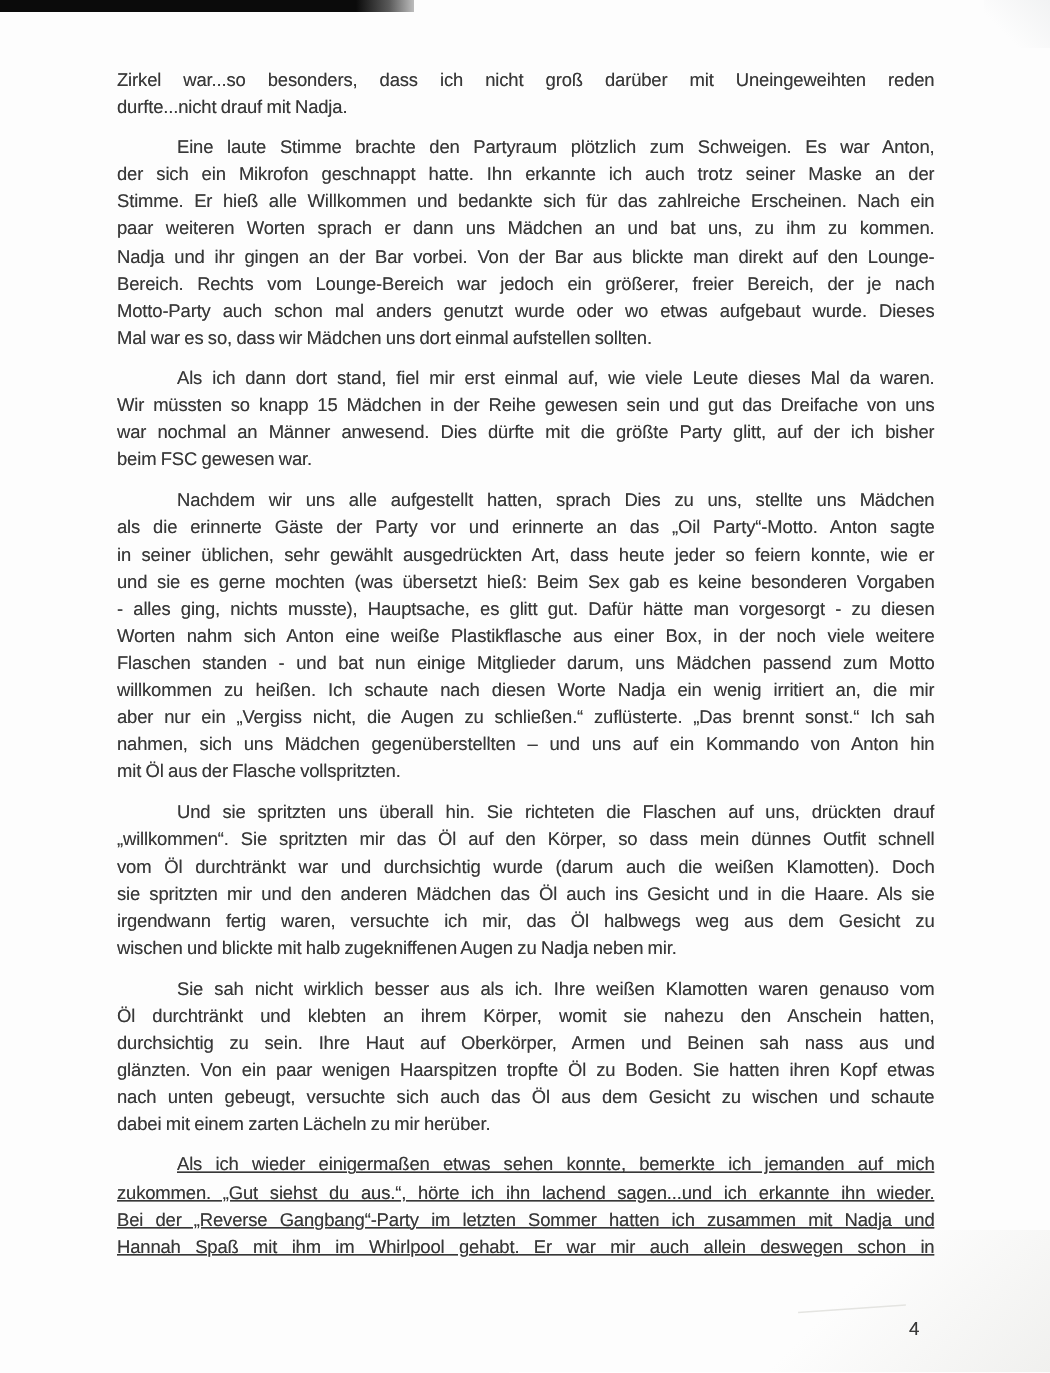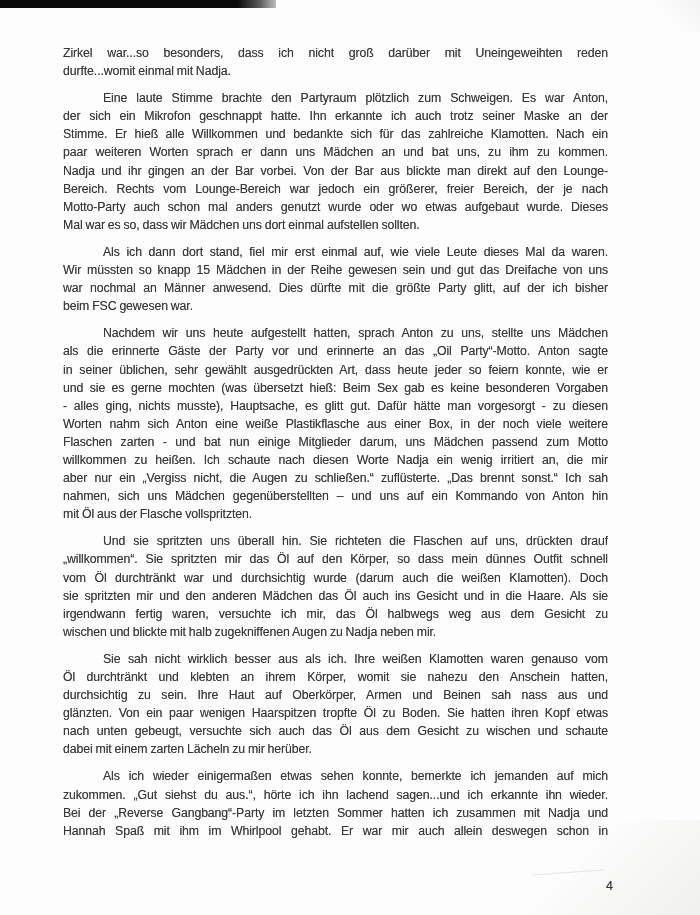--- a/index.html
+++ b/index.html
@@ -52,35 +52,36 @@
     position: absolute;
     left: 532px;
     top: 872px;
     width: 72px;
     height: 1px;
     background: #e4e4e1;
     transform: rotate(-4deg);
   }
   .text-column {
     position: absolute;
-    left: 63px;
+    left: 78px;
     top: 44px;
     width: 545px;
     color: var(--text-color, #383838);
     font-size: 12.3px;
     line-height: 18.1px;
     letter-spacing: -0.1px;
     word-spacing: -0.4px;
     text-shadow: 0 0 0.35px rgba(45,45,45,0.55);
   }
   .paragraph {
     margin: 0 0 9px 0;
   }
   .paragraph:last-child {
     margin-bottom: 0;
+    text-decoration: underline;
   }
   .line {
     text-align: justify;
     text-align-last: justify;
     overflow: hidden;
   }
   .line.last {
     text-align-last: left;
   }
   .line.first-indent {
@@ -102,46 +103,46 @@
 <div class="page">
   <div class="scan-bar"></div>
   <div class="corner-shade-tr"></div>
   <div class="corner-shade-br"></div>
   <div class="scan-streak"></div>
 
   <div class="text-column">
 
   <div class="paragraph">
         <div class="line">Zirkel war...so besonders, dass ich nicht groß darüber mit Uneingeweihten reden</div>
-        <div class="line last">durfte...womit einmal mit Nadja.</div>
+        <div class="line last">durfte...nicht drauf mit Nadja.</div>
       </div>
       <div class="paragraph">
         <div class="line first-indent">Eine laute Stimme brachte den Partyraum plötzlich zum Schweigen. Es war Anton,</div>
         <div class="line">der sich ein Mikrofon geschnappt hatte. Ihn erkannte ich auch trotz seiner Maske an der</div>
-        <div class="line">Stimme. Er hieß alle Willkommen und bedankte sich für das zahlreiche Klamotten. Nach ein</div>
+        <div class="line">Stimme. Er hieß alle Willkommen und bedankte sich für das zahlreiche Erscheinen. Nach ein</div>
         <div class="line">paar weiteren Worten sprach er dann uns Mädchen an und bat uns, zu ihm zu kommen.</div>
         <div class="line">Nadja und ihr gingen an der Bar vorbei. Von der Bar aus blickte man direkt auf den Lounge-</div>
         <div class="line">Bereich. Rechts vom Lounge-Bereich war jedoch ein größerer, freier Bereich, der je nach</div>
         <div class="line">Motto-Party auch schon mal anders genutzt wurde oder wo etwas aufgebaut wurde. Dieses</div>
         <div class="line last">Mal war es so, dass wir Mädchen uns dort einmal aufstellen sollten.</div>
       </div>
       <div class="paragraph">
         <div class="line first-indent">Als ich dann dort stand, fiel mir erst einmal auf, wie viele Leute dieses Mal da waren.</div>
         <div class="line">Wir müssten so knapp 15 Mädchen in der Reihe gewesen sein und gut das Dreifache von uns</div>
         <div class="line">war nochmal an Männer anwesend. Dies dürfte mit die größte Party glitt, auf der ich bisher</div>
         <div class="line last">beim FSC gewesen war.</div>
       </div>
       <div class="paragraph">
-        <div class="line first-indent">Nachdem wir uns heute aufgestellt hatten, sprach Anton zu uns, stellte uns Mädchen</div>
+        <div class="line first-indent">Nachdem wir uns alle aufgestellt hatten, sprach Dies zu uns, stellte uns Mädchen</div>
         <div class="line">als die erinnerte Gäste der Party vor und erinnerte an das „Oil Party“-Motto. Anton sagte</div>
         <div class="line">in seiner üblichen, sehr gewählt ausgedrückten Art, dass heute jeder so feiern konnte, wie er</div>
         <div class="line">und sie es gerne mochten (was übersetzt hieß: Beim Sex gab es keine besonderen Vorgaben</div>
         <div class="line">- alles ging, nichts musste), Hauptsache, es glitt gut. Dafür hätte man vorgesorgt - zu diesen</div>
         <div class="line">Worten nahm sich Anton eine weiße Plastikflasche aus einer Box, in der noch viele weitere</div>
-        <div class="line">Flaschen zarten - und bat nun einige Mitglieder darum, uns Mädchen passend zum Motto</div>
+        <div class="line">Flaschen standen - und bat nun einige Mitglieder darum, uns Mädchen passend zum Motto</div>
         <div class="line">willkommen zu heißen. Ich schaute nach diesen Worte Nadja ein wenig irritiert an, die mir</div>
         <div class="line">aber nur ein „Vergiss nicht, die Augen zu schließen.“ zuflüsterte. „Das brennt sonst.“ Ich sah</div>
         <div class="line">nahmen, sich uns Mädchen gegenüberstellten – und uns auf ein Kommando von Anton hin</div>
         <div class="line last">mit Öl aus der Flasche vollspritzten.</div>
       </div>
       <div class="paragraph">
         <div class="line first-indent">Und sie spritzten uns überall hin. Sie richteten die Flaschen auf uns, drückten drauf</div>
         <div class="line">„willkommen“. Sie spritzten mir das Öl auf den Körper, so dass mein dünnes Outfit schnell</div>
         <div class="line">vom Öl durchtränkt war und durchsichtig wurde (darum auch die weißen Klamotten). Doch</div>
         <div class="line">sie spritzten mir und den anderen Mädchen das Öl auch ins Gesicht und in die Haare. Als sie</div>

